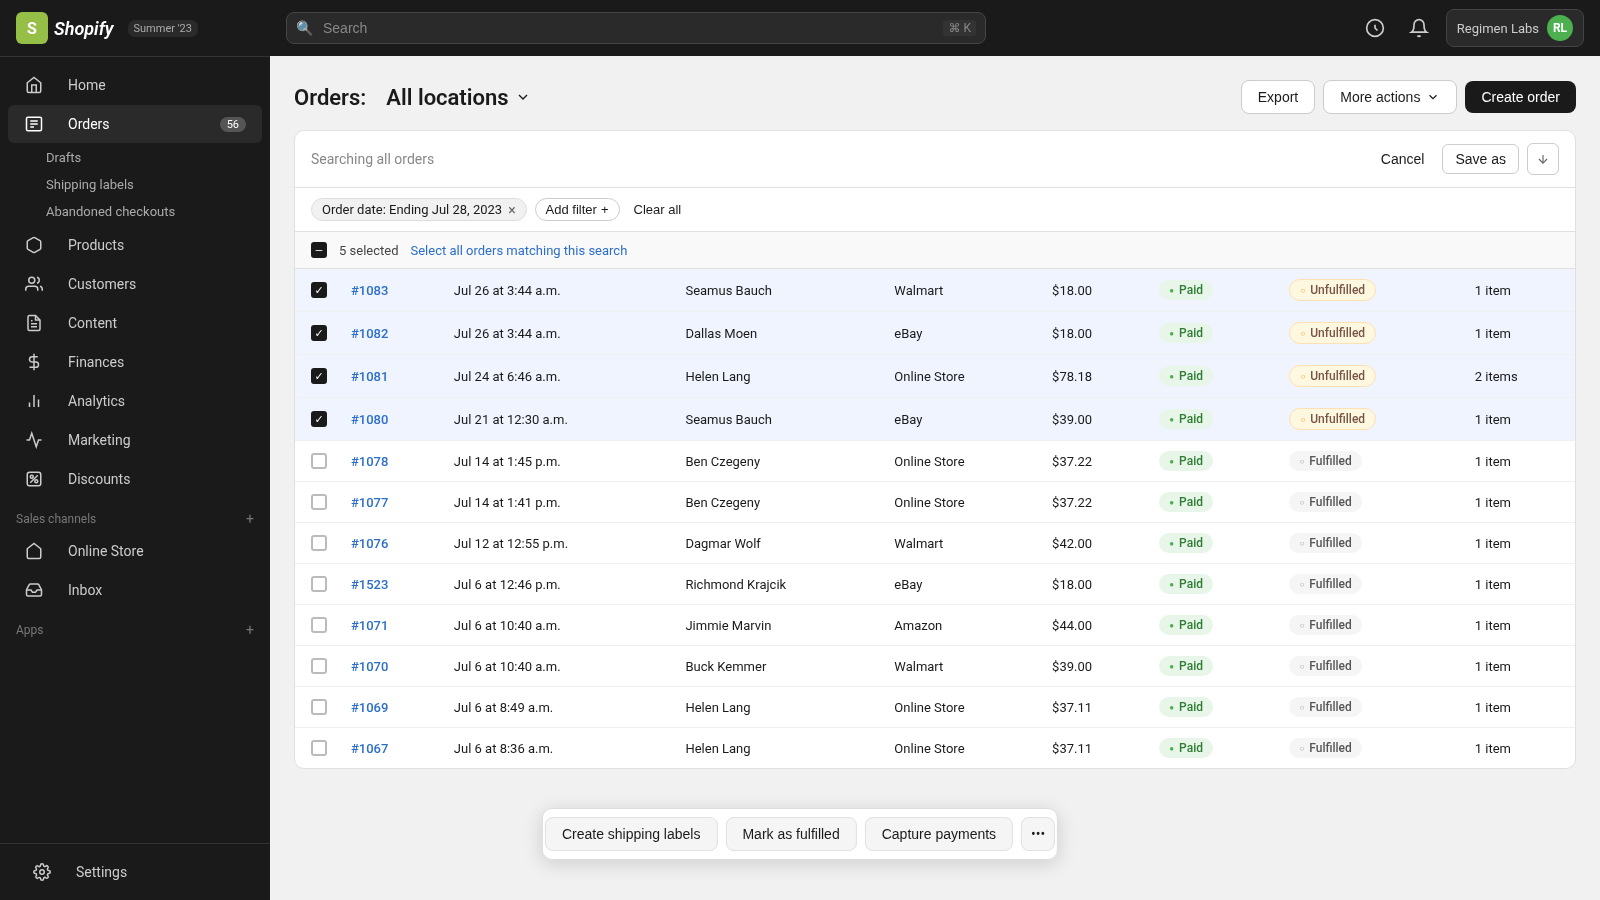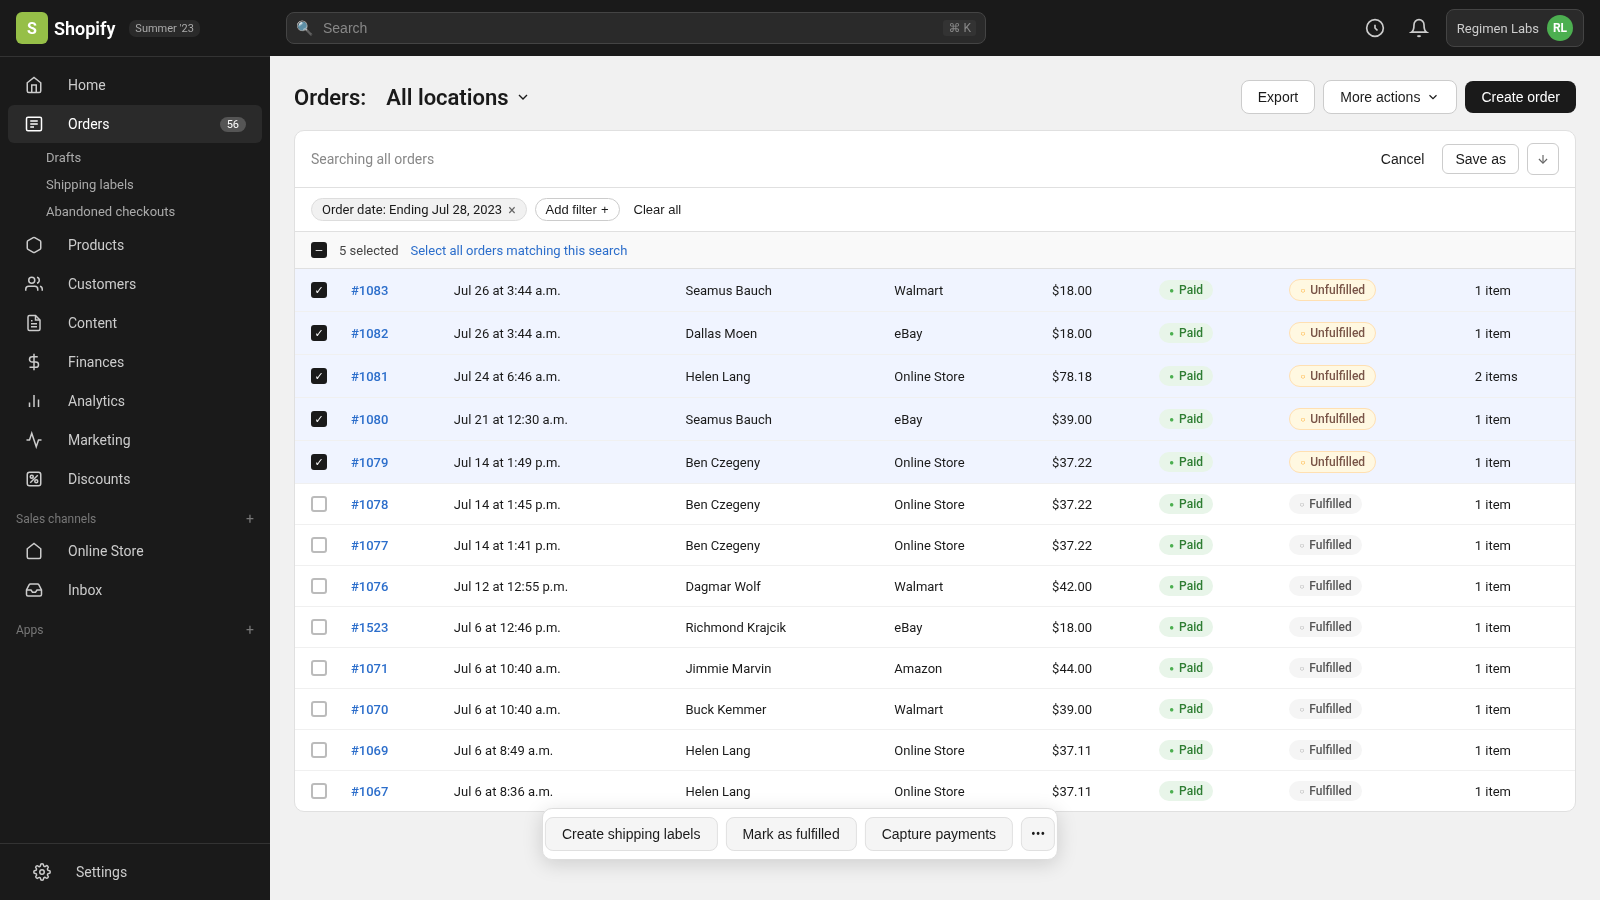--- a/index.html
+++ b/index.html
@@ -6,21 +6,21 @@
     body { font-family: -apple-system, BlinkMacSystemFont, 'Segoe UI', Roboto, sans-serif; background: #f1f1f1; color: #1a1a1a; font-size: 14px; }
 
     
     .app-layout { display: flex; height: 100vh; overflow: hidden; }
 
     
     .sidebar { width: 270px; background: #1a1a1a; color: #fff; display: flex; flex-direction: column; flex-shrink: 0; }
     .sidebar-header { display: flex; align-items: center; gap: 10px; padding: 12px 16px; border-bottom: 1px solid #333; }
     .shopify-logo { display: flex; align-items: center; gap: 6px; }
     .shopify-bag { width: 32px; height: 32px; background: #96bf48; border-radius: 6px; display: flex; align-items: center; justify-content: center; color: white; font-weight: bold; font-size: 16px; }
-    .shopify-text { color: #fff; font-size: 18px; font-weight: 600; }
+    .shopify-text { color: #fff; font-size: 18px; font-weight: 600; font-style: italic; }
     .summer-badge { background: #2a2a2a; color: #aaa; font-size: 11px; padding: 2px 6px; border-radius: 7px; margin-left: 8px; }
 
     .sidebar-nav { flex: 1; overflow-y: auto; padding: 8px 0; }
     .nav-item { display: flex; align-items: center; gap: 24px; padding: 9px 16px; color: #ccc; cursor: pointer; border-radius: 6px; margin: 1px 8px; text-decoration: none; }
     .nav-item.active { background: #2a2a2a; color: #fff; }
     .nav-item .icon { width: 20px; height: 20px; display: flex; align-items: center; justify-content: center; flex-shrink: 0; }
     .nav-item .label { font-size: 14px; }
     .nav-item .badge { margin-left: auto; background: #555; color: #fff; font-size: 11px; padding: 1px 7px; border-radius: 10px; }
     .nav-subitems { padding-left: 46px; }
     .nav-subitem { display: block; padding: 6px 16px 6px 0; color: #aaa; cursor: pointer; font-size: 13px; }
@@ -424,37 +424,20 @@
       <td>eBay</td>
       <td>$39.00</td>
       <td>
         <span class="status-badge status-paid"><span class="dot">●</span>Paid</span>
       </td>
       <td>
         <span class="status-badge status-unfulfilled"><span class="dot">○</span>Unfulfilled</span>
       </td>
       <td>1 item</td>
     </tr>
-              <tr class="selected">
-      <td style="width:40px; padding-left:16px;">
-        <div class="checkbox checked"></div>
-      </td>
-      <td><a class="order-link">#1079</a></td>
-      <td>Jul 14 at 1:49 p.m.</td>
-      <td>Ben Czegeny</td>
-      <td>Online Store</td>
-      <td>$37.22</td>
-      <td>
-        <span class="status-badge status-paid"><span class="dot">●</span>Paid</span>
-      </td>
-      <td>
-        <span class="status-badge status-unfulfilled"><span class="dot">○</span>Unfulfilled</span>
-      </td>
-      <td>1 item</td>
-    </tr>
               <tr>
       <td style="width:40px; padding-left:16px;">
         <div class="checkbox "></div>
       </td>
       <td><a class="order-link">#1078</a></td>
       <td>Jul 14 at 1:45 p.m.</td>
       <td>Ben Czegeny</td>
       <td>Online Store</td>
       <td>$37.22</td>
       <td>

